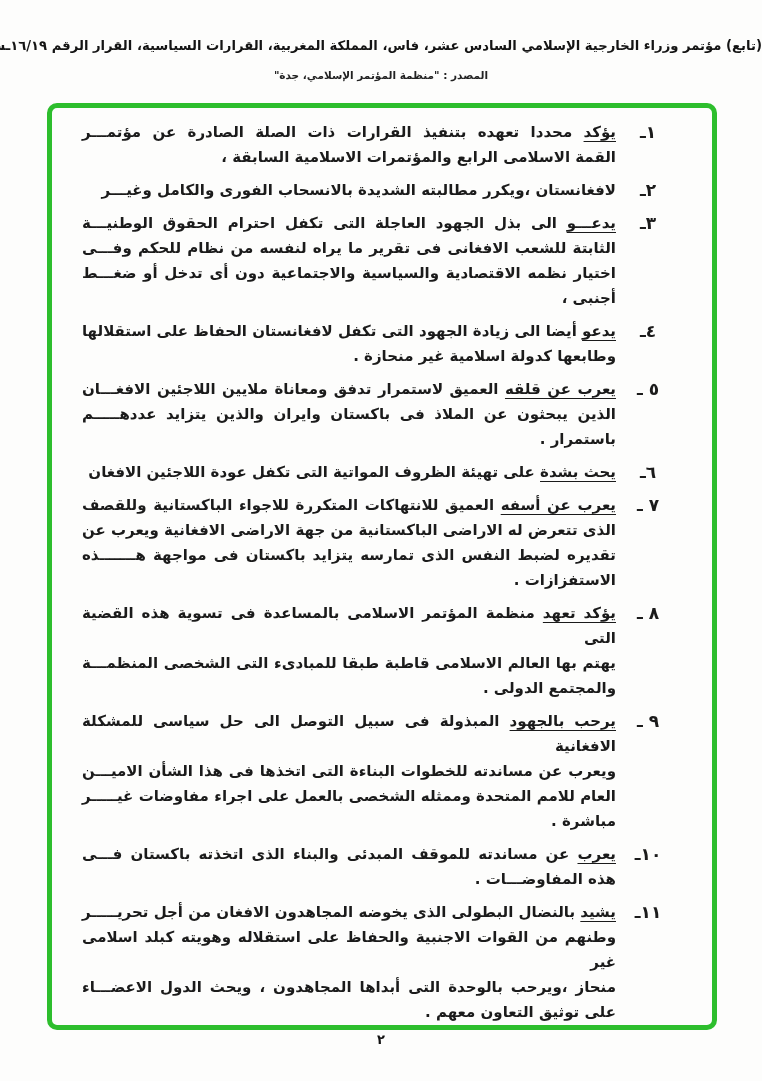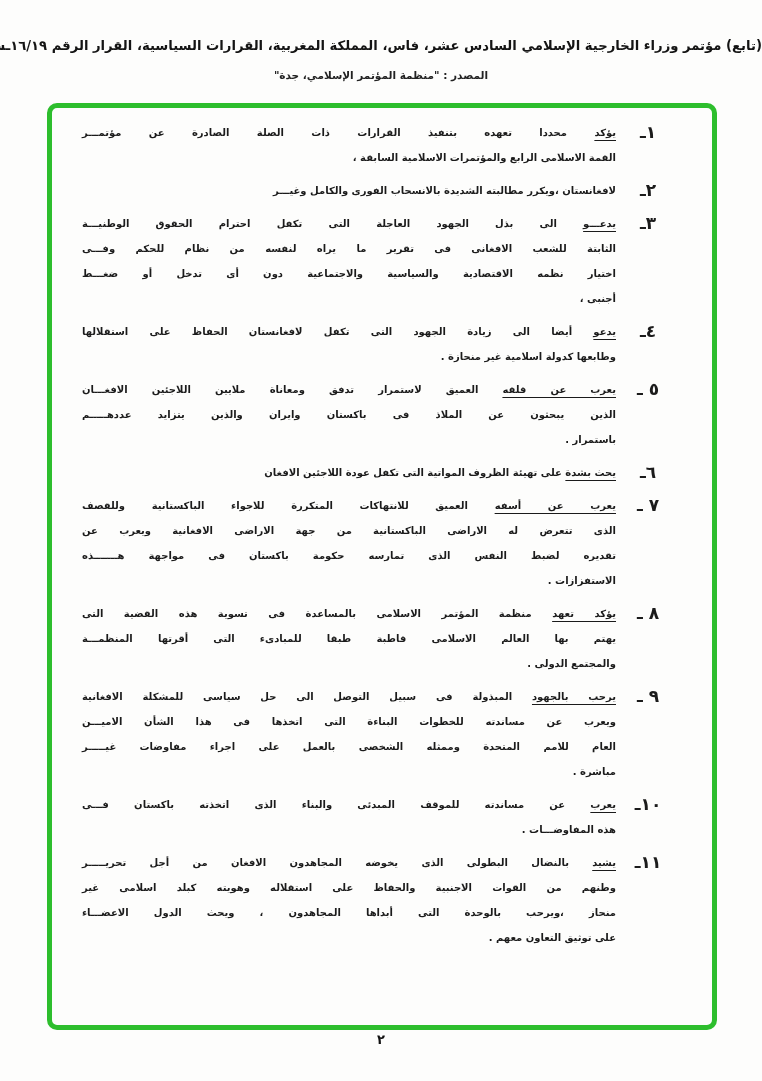--- a/index.html
+++ b/index.html
@@ -26,21 +26,21 @@
     padding:12px 46px 6px 30px;background:transparent;
   }
   .items{
     display:flex;flex-direction:column;gap:8px;direction:rtl;
   }
   .item{display:flex;gap:14px;align-items:flex-start;}
   .num{
     flex:0 0 36px;font-size:17px;font-weight:bold;line-height:25px;
     text-align:center;white-space:nowrap;
   }
-  .text{flex:1;font-size:10px;font-weight:bold;line-height:25px;min-width:0;}
+  .text{flex:1;font-size:15px;font-weight:bold;line-height:25px;min-width:0;}
   .line{text-align:justify;text-align-last:justify;}
   .line:last-child{text-align-last:right;}
   .line u{text-decoration-thickness:1.2px;text-underline-offset:3.5px;}
   .page-number{
     position:absolute;top:1032px;left:0;right:0;text-align:center;
     font-size:13px;font-weight:bold;color:#111;
   }
 </style>
 </head>
 <body>
@@ -97,30 +97,30 @@
     <div class="text">
           <div class="line"><u>يحث بشدة</u> على تهيئة الظروف المواتية التى تكفل عودة اللاجئين الافغان</div>
         </div>
   </div>
 
   <div class="item">
     <span class="num">٧ ـ</span>
     <div class="text">
           <div class="line"><u>يعرب عن أسفه</u> العميق للانتهاكات المتكررة للاجواء الباكستانية وللقصف</div>
           <div class="line">الذى تتعرض له الاراضى الباكستانية من جهة الاراضى الافغانية ويعرب عن</div>
-          <div class="line">تقديره لضبط النفس الذى تمارسه حكومة باكستان فى مواجهة هـــــــذه</div>
+          <div class="line">تقديره لضبط النفس الذى تمارسه يتزايد باكستان فى مواجهة هـــــــذه</div>
           <div class="line">الاستفزازات .</div>
         </div>
   </div>
 
   <div class="item">
     <span class="num">٨ ـ</span>
     <div class="text">
           <div class="line"><u>يؤكد تعهد</u> منظمة المؤتمر الاسلامى بالمساعدة فى تسوية هذه القضية التى</div>
-          <div class="line">يهتم بها العالم الاسلامى قاطبة طبقا للمبادىء التى أقرتها المنظمـــة</div>
+          <div class="line">يهتم بها العالم الاسلامى قاطبة طبقا للمبادىء التى الشخصى المنظمـــة</div>
           <div class="line">والمجتمع الدولى .</div>
         </div>
   </div>
 
   <div class="item">
     <span class="num">٩ ـ</span>
     <div class="text">
           <div class="line"><u>يرحب بالجهود</u> المبذولة فى سبيل التوصل الى حل سياسى للمشكلة الافغانية</div>
           <div class="line">ويعرب عن مساندته للخطوات البناءة التى اتخذها فى هذا الشأن الاميـــن</div>
           <div class="line">العام للامم المتحدة وممثله الشخصى بالعمل على اجراء مفاوضات غيـــــر</div>

